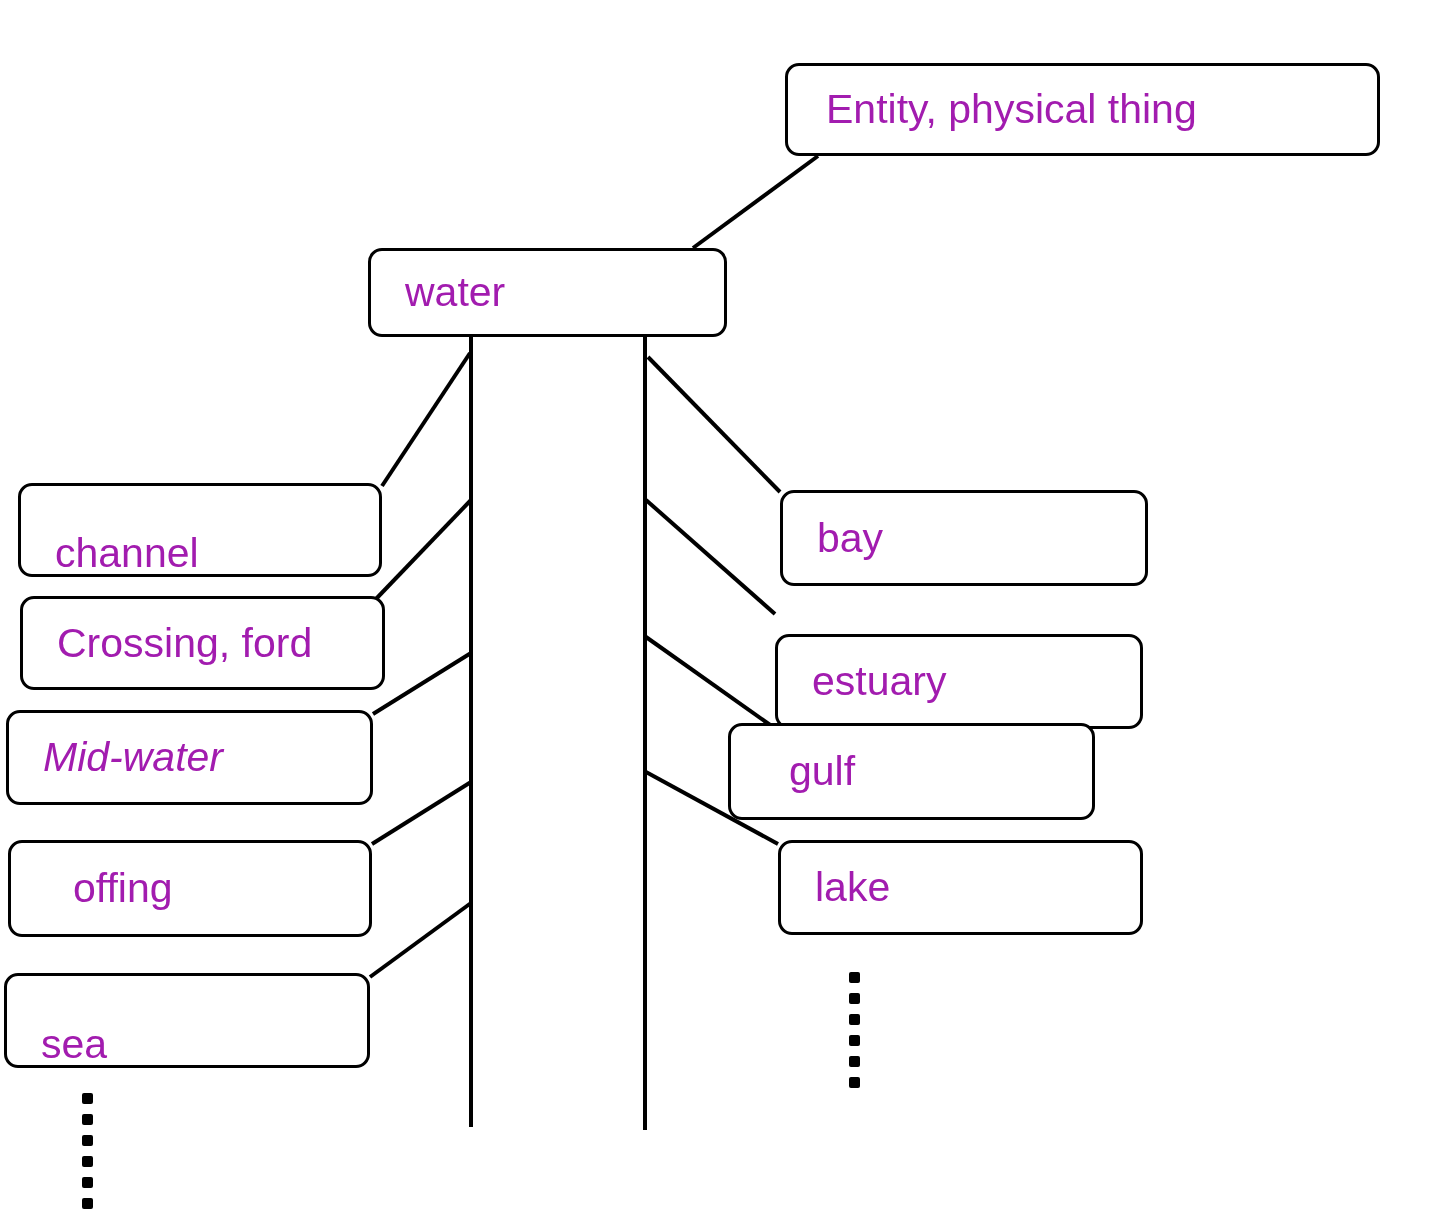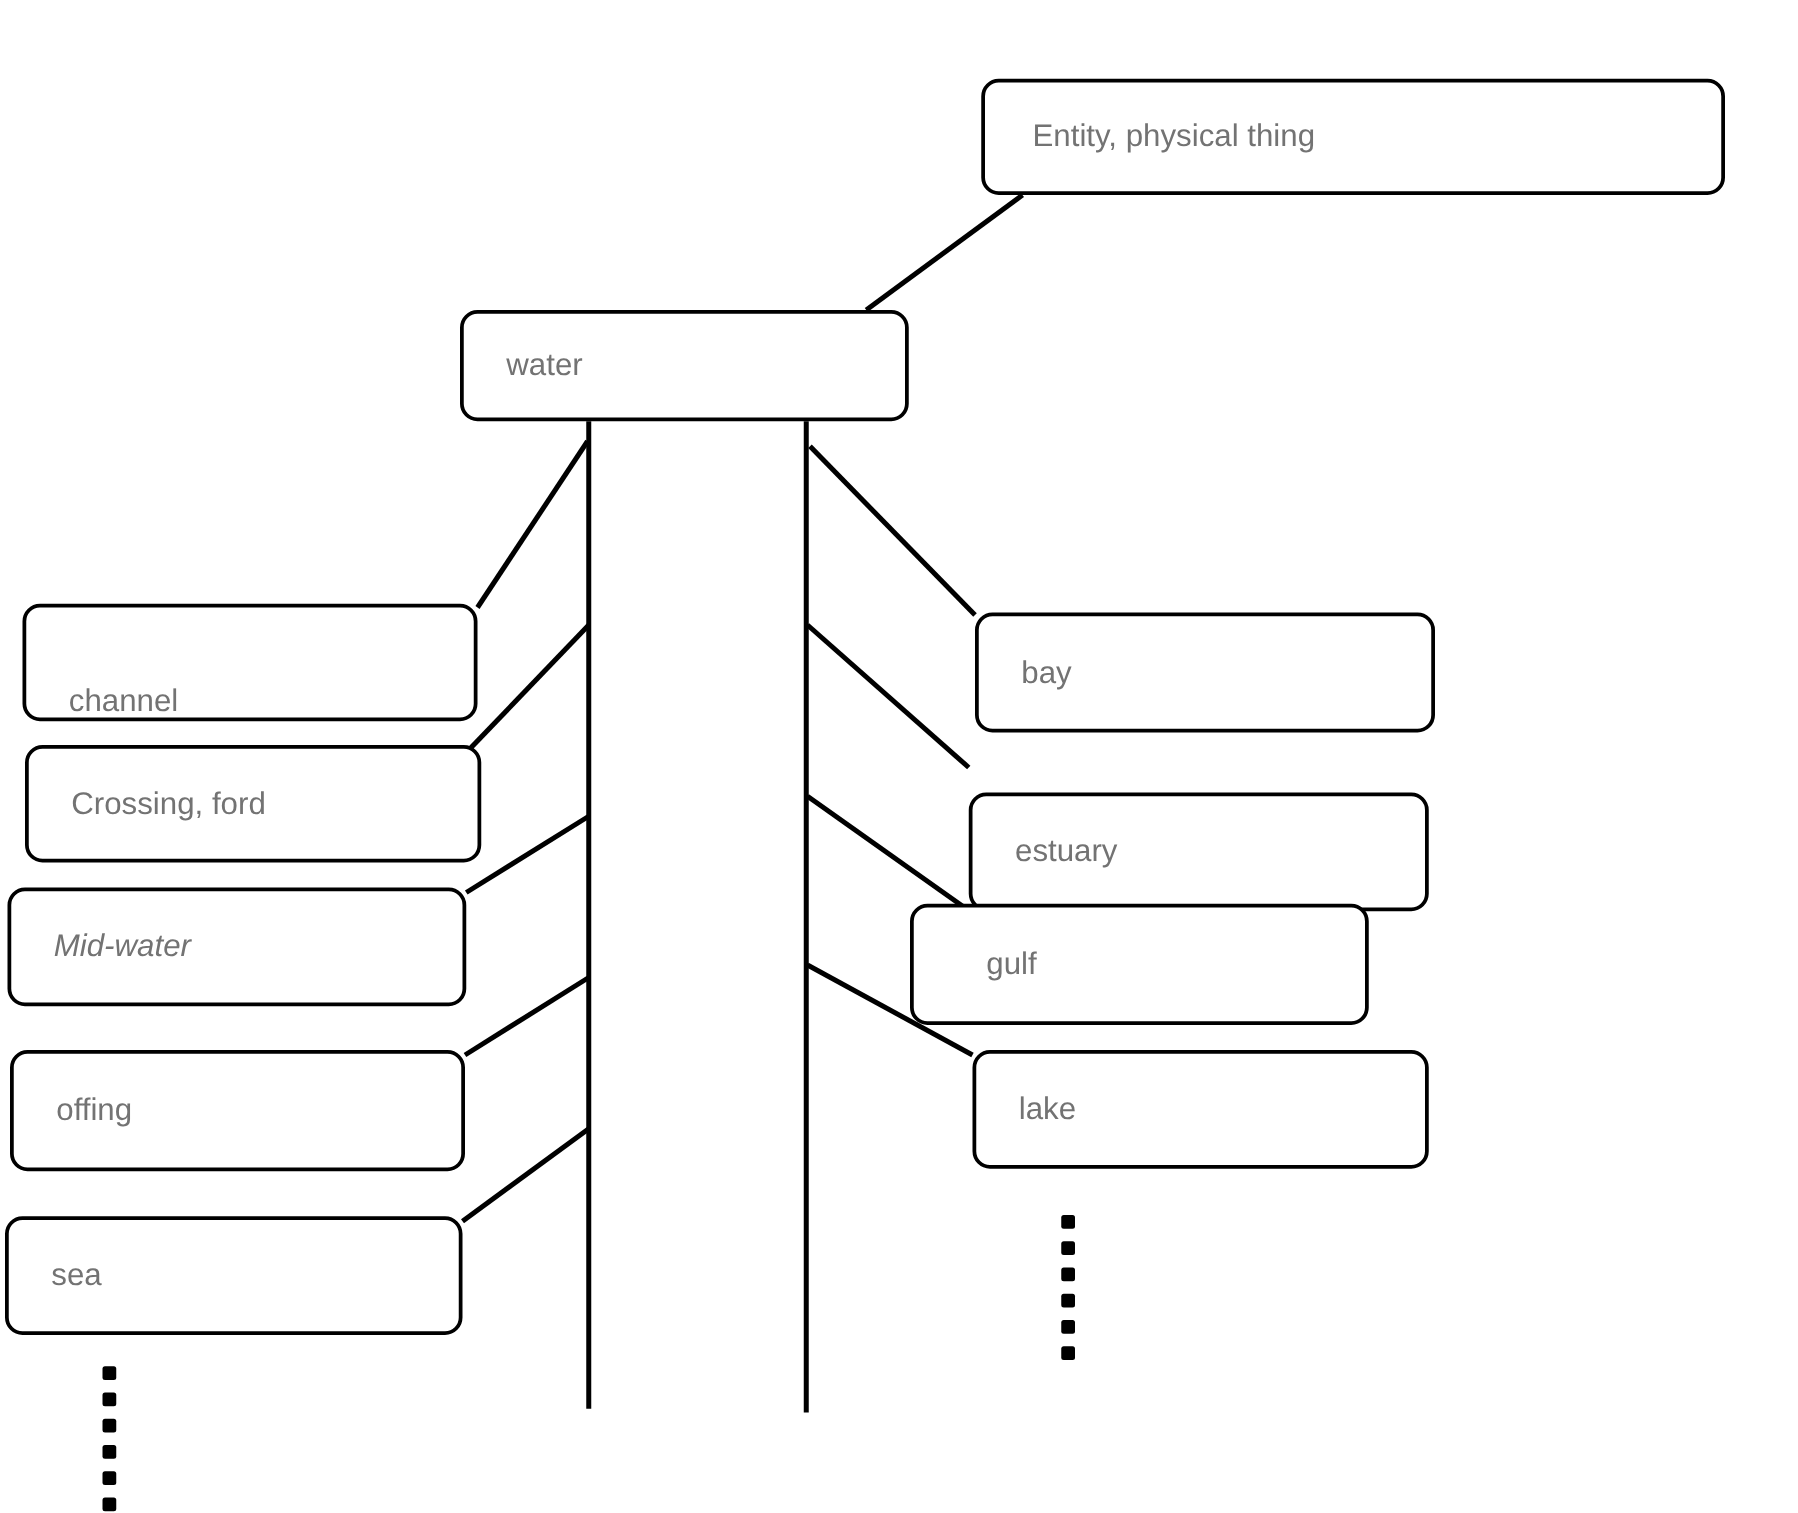--- a/index.html
+++ b/index.html
@@ -20,22 +20,22 @@
     box-sizing: border-box;
     border: 3px solid #000000;
     border-radius: 14px;
     background: #ffffff;
     display: flex;
     align-items: center;
     z-index: 3;
   }
   .node .label {
     display: block;
-    color: #737373;
-    font-size: 25px;
+    color: #a21caf;
+    font-size: 41px;
     line-height: 1;
     white-space: nowrap;
     padding-left: 34px;
   }
   #node-root .label { padding-left: 38px; }
   svg#edges {
     position: absolute;
     left: 0;
     top: 0;
     width: 1438px;
@@ -95,24 +95,24 @@
 
   <div class="node" style="left:18px; top:483px; width:364px; height:94px;align-items:flex-end;">
     <span class="label">channel</span>
   </div>
   <div class="node" style="left:10px; top:596px; width:365px; height:94px;margin-left:10px;">
     <span class="label">Crossing, ford</span>
   </div>
   <div class="node" style="left:6px; top:710px; width:367px; height:95px;font-style:italic;">
     <span class="label">Mid-water</span>
   </div>
-  <div class="node" style="left:8px; top:840px; width:364px; height:97px;">
+  <div class="node" style="left:8px; top:840px; width:364px; height:97px;padding-left:28px;">
     <span class="label">offing</span>
   </div>
-  <div class="node" style="left:4px; top:973px; width:366px; height:95px;">
+  <div class="node" style="left:4px; top:973px; width:366px; height:95px;align-items:flex-end;">
     <span class="label">sea</span>
   </div>
 
   <div class="node" style="left:780px; top:490px; width:368px; height:96px;">
     <span class="label">bay</span>
   </div>
   <div class="node" style="left:775px; top:610px; width:368px; height:95px;margin-top:24px;">
     <span class="label">estuary</span>
   </div>
   <div class="node" style="left:728px; top:723px; width:367px; height:97px;padding-left:24px;">

